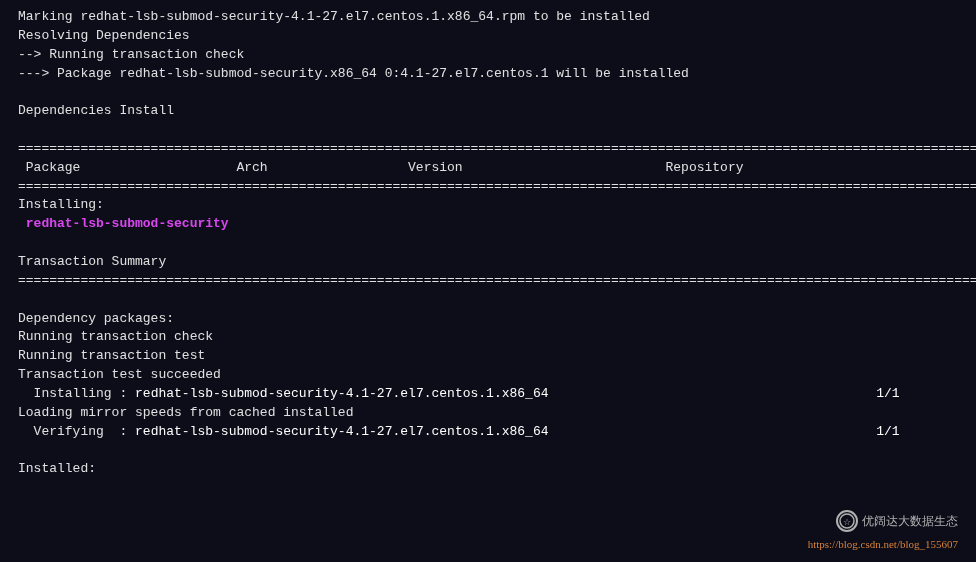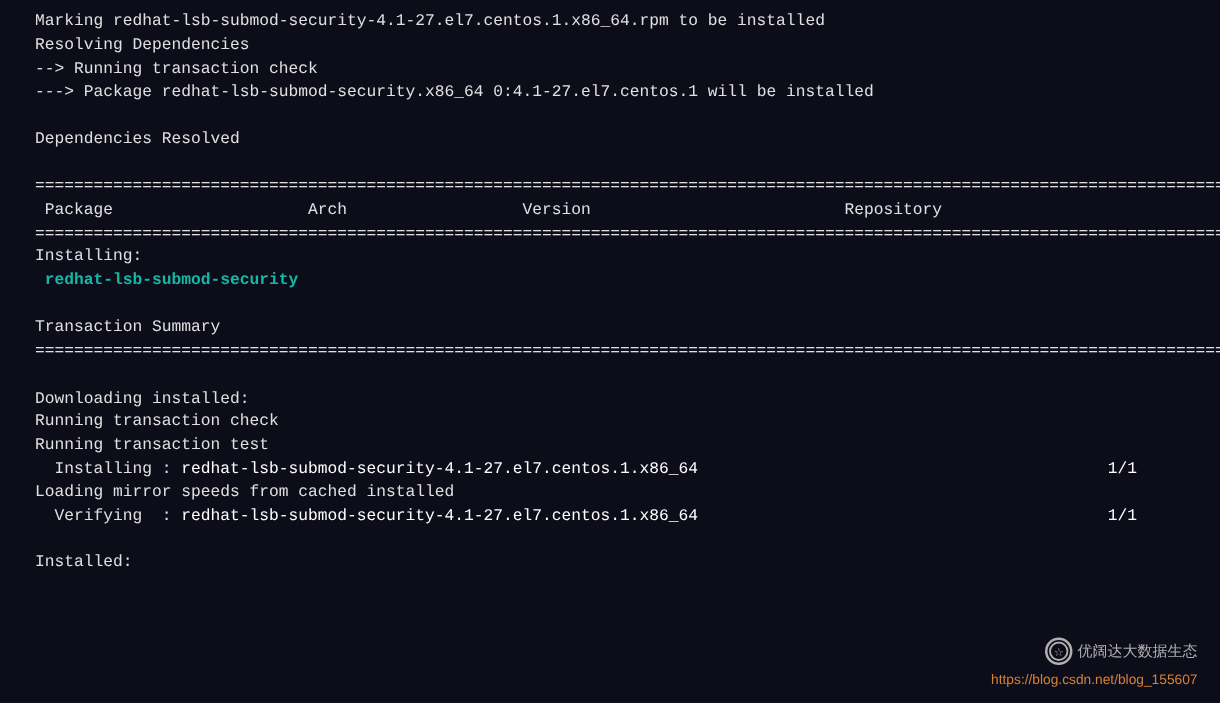--- a/index.html
+++ b/index.html
@@ -9,31 +9,31 @@
       background: #1a1a2e;
       font-family: 'Courier New', Courier, monospace;
       font-size: 13px;
       overflow: hidden;
     }
     .terminal {
       width: 976px;
       height: 562px;
       background: #0d0d1a;
       color: #e0e0e0;
-      padding: 8px 28px;
+      padding: 8px 18px;
       overflow: hidden;
       position: relative;
     }
     .line {
       line-height: 1.45;
       white-space: pre;
     }
     .arrow { color: #e0e0e0; }
     .arrow2 { color: #e0e0e0; }
-    .bold-pkg { font-weight: bold; color: #14b8a6; }
+    .bold-pkg { font-weight: bold; color: #d946ef; }
     .orange { color: #ffffff; }
     .watermark {
       position: absolute;
       bottom: 30px;
       right: 18px;
       color: #b0b0b0;
       font-size: 12px;
       font-family: Arial, sans-serif;
       display: flex;
       align-items: center;
@@ -48,21 +48,21 @@
       align-items: center;
       justify-content: center;
       font-size: 10px;
     }
     .watermark-url {
       position: absolute;
       bottom: 12px;
       right: 18px;
       color: #d4813a;
       font-size: 11px;
-      font-family: Liberation Sans, sans-serif;
+      font-family: Liberation Serif, serif;
     }
     .sep-line {
       color: #e0e0e0;
       line-height: 1.45;
     }
   </style>
 </head>
 <body>
 
 <div class="terminal">
@@ -71,21 +71,21 @@
 
   <div class="line"><span>Resolving Dependencies</span></div>
 
   <div class="line"><span class="arrow">--&gt; </span><span>Running transaction check</span></div>
 
   <div class="line"><span class="arrow2">---&gt; </span><span>Package redhat-lsb-submod-security.x86_64 0:4.1-27.el7.centos.1 will be installed</span></div>
 
 
   <div class="line">&nbsp;</div>
 
-  <div class="line"><span>Dependencies Resolved</span></div>
+  <div class="line"><span>Dependencies Install</span></div>
 
   <div class="line">&nbsp;</div>
 
   <div class="line sep-line"><span>================================================================================================================================================</span></div>
 
   <div class="line"><span> Package                    Arch                  Version                          Repository                                          Size</span></div>
 
   <div class="line sep-line"><span>================================================================================================================================================</span></div>
 
   <div class="line"><span>Installing:</span></div>
@@ -96,26 +96,27 @@
   <div class="line">&nbsp;</div>
 
   <div class="line"><span>Transaction Summary</span></div>
 
   <div class="line sep-line"><span>================================================================================================================================================</span></div>
 
 
   <div class="line">&nbsp;</div>
 
 
-  <div class="line"><span>Downloading installed:</span></div>
+  <div class="line"><span>Dependency packages:</span></div>
 
   <div class="line"><span>Running transaction check</span></div>
 
   <div class="line"><span>Running transaction test</span></div>
 
+  <div class="line"><span>Transaction test succeeded</span></div>
 
 
   <div class="line"><span>  Installing : </span><span class="orange">redhat-lsb-submod-security-4.1-27.el7.centos.1.x86_64</span><span>                                          </span><span class="orange">1/1</span></div>
 
   <div class="line"><span>Loading mirror speeds from cached installed</span></div>
 
   <div class="line"><span>  Verifying  : </span><span class="orange">redhat-lsb-submod-security-4.1-27.el7.centos.1.x86_64</span><span>                                          </span><span class="orange">1/1</span></div>
 
   <div class="line">&nbsp;</div>
 

